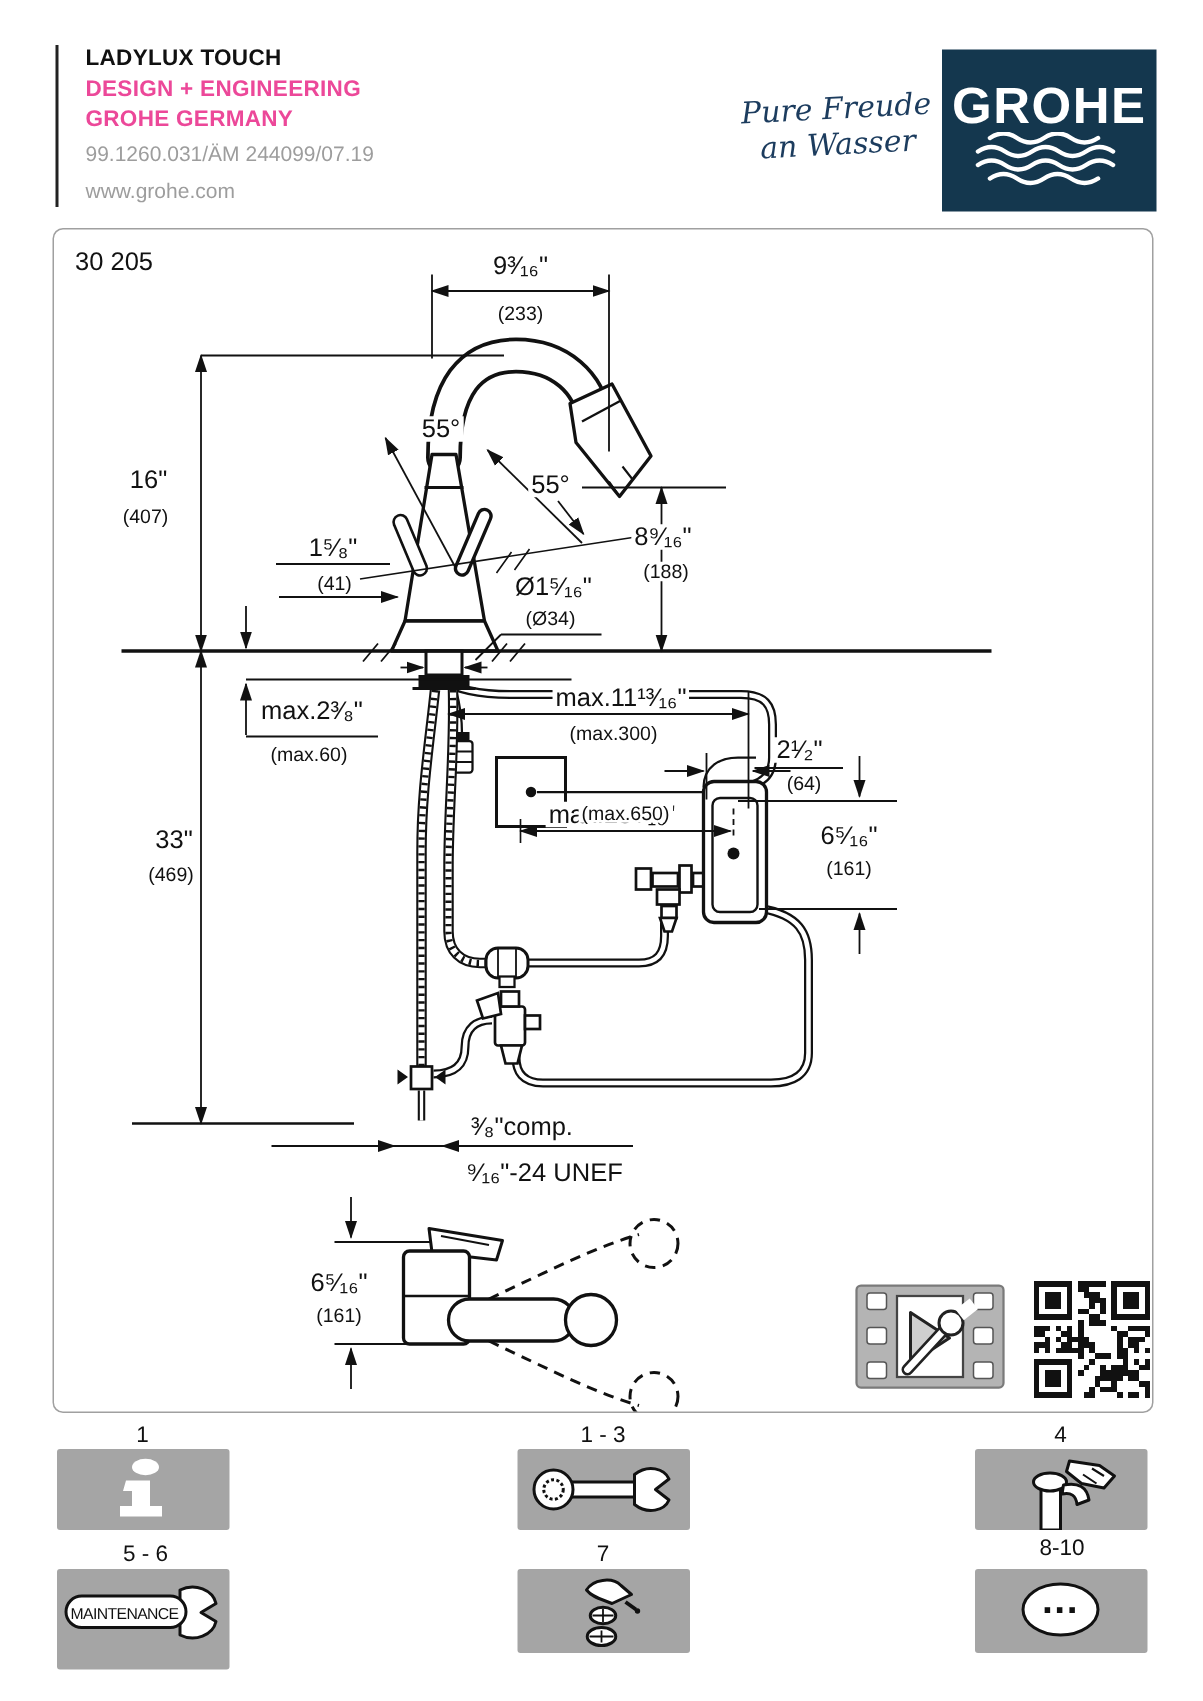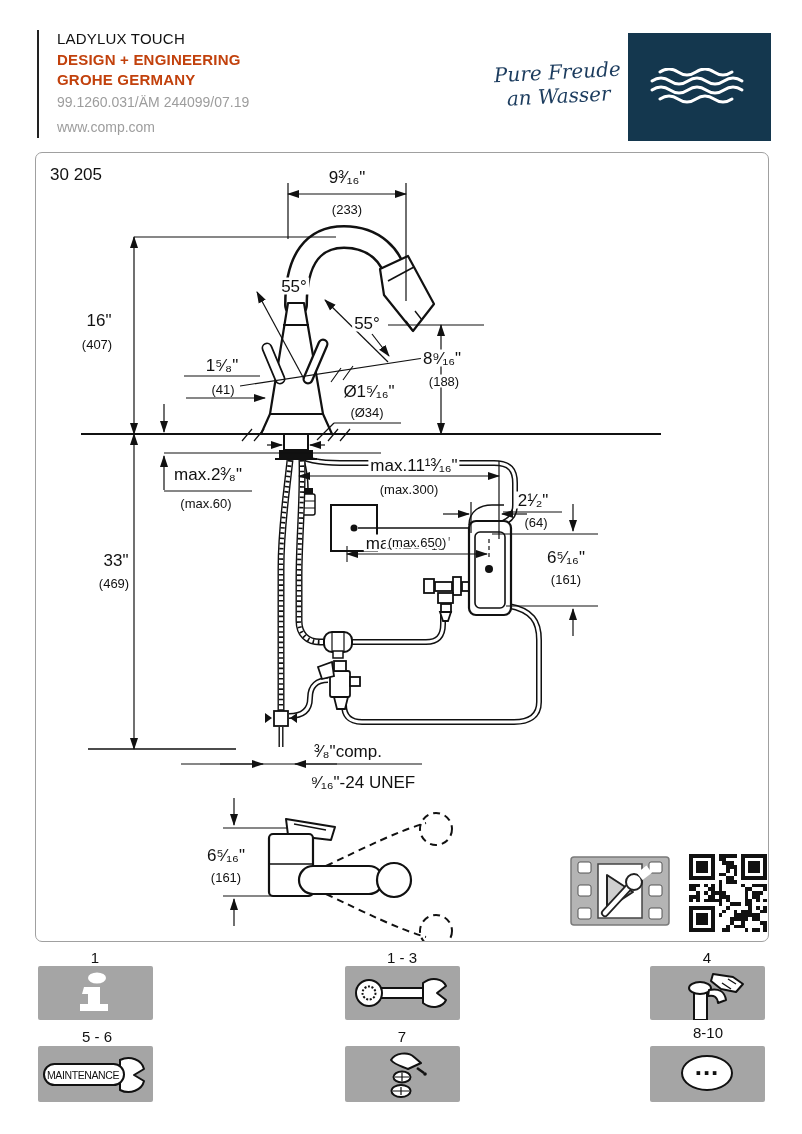--- a/index.html
+++ b/index.html
@@ -1,22 +1,22 @@
 <!DOCTYPE html>
 <html><head>
 <meta charset="utf-8">
 <style>
   html,body{margin:0;padding:0}
   body{width:802px;height:1134px;position:relative;background:#fff;
        font-family:"Liberation Sans","DejaVu Sans",sans-serif;color:#111;overflow:hidden}
   .abs{position:absolute}
   
   .h-rule{left:37px;top:30px;width:2px;height:108px;background:#222}
-  .h-title{left:57px;top:30px;font-size:15px;font-weight:normal;color:#111;letter-spacing:.2px}
-  .h-sub{left:57px;font-size:15px;font-weight:bold;color:#c2410c;letter-spacing:.2px}
+  .h-title{left:57px;top:30px;font-size:15px;font-weight:bold;color:#111;letter-spacing:.2px}
+  .h-sub{left:57px;font-size:15px;font-weight:bold;color:#ec4899;letter-spacing:.2px}
   .h-code{left:57px;top:94px;font-size:14px;color:#9d9d9d}
   .h-web{left:57px;top:119px;font-size:14px;color:#9d9d9d}
   .slogan{left:488px;top:60px;width:140px;text-align:center;
           font-family:"DejaVu Serif","Liberation Serif",serif;font-style:italic;
           font-size:20px;line-height:1.2;color:#1c3c5e;transform:rotate(-3deg)}
   .logo{left:628px;top:33px;width:143px;height:108px;background:#14374e;
         display:flex;flex-direction:column;align-items:center;justify-content:center}
   .logo-text{color:#fff;font-weight:bold;font-size:34px;letter-spacing:1px;line-height:1;margin-top:6px}
   
   .main-box{left:35px;top:152px;width:732px;height:788px;border:1.5px solid #a0a0a0;border-radius:7px}
@@ -29,28 +29,29 @@
   .ic-box{position:absolute;width:115px;background:#a5a5a5;border-radius:2px}
 </style>
 </head>
 <body>
 
 <div class="abs h-rule"></div>
 <div class="abs h-title">LADYLUX TOUCH</div>
 <div class="abs h-sub" style="top:51px">DESIGN + ENGINEERING</div>
 <div class="abs h-sub" style="top:71px">GROHE GERMANY</div>
 <div class="abs h-code">99.1260.031/ÄM 244099/07.19</div>
-<div class="abs h-web">www.comp.com</div>
+<div class="abs h-web">www.grohe.com</div>
 
 <div class="abs slogan">
   <div>Pure Freude</div>
   <div>an Wasser</div>
 </div>
 
 <div class="abs logo">
+  <div class="logo-text">GROHE</div>
   <svg width="104" height="38" viewBox="0 0 104 38">
     <g fill="none" stroke="#fff" stroke-width="3" stroke-linecap="round">
       <path d="M12,4  q9,-6 18,0 t18,0 t18,0 t18,0"></path>
       <path d="M4,13  q9,-6 18,0 t18,0 t18,0 t18,0 t18,0"></path>
       <path d="M4,22  q9,-6 18,0 t18,0 t18,0 t18,0 t18,0"></path>
       <path d="M12,31 q9,-6 18,0 t18,0 t18,0 t18,0"></path>
     </g>
   </svg>
 </div>
 
@@ -329,21 +330,21 @@
       <path d="M44,54 V24 h13 V54 z"></path>
       <ellipse cx="50" cy="22" rx="11" ry="6"></ellipse>
       <path d="M59,24 q15,-3 17,10 l-8,3 q-1,-9 -10,-7 z"></path>
       <path d="M63,8 l20,3 10,7 -7,8 -15,-3 -10,-8 z"></path>
     </g>
     <path d="M78,13 l8,5 M72,17 l9,6" stroke="#111" stroke-width="1.4"></path>
   </svg>
 </div>
 
 <div class="ic-label" style="left:97px;top:1036px">5 - 6</div>
-<div class="ic-box" style="left:38px;top:1046px;height:56px">
+<div class="ic-box" style="left:38px;top:1046px;height:67px">
   <svg width="115" height="56" viewBox="0 0 115 56">
     <path d="M82,14 c10,-5 22,0 24,9 l-10,6 10,6 c-2,9 -14,14 -24,9 z" fill="#fff" stroke="#111" stroke-width="2" stroke-linejoin="round"></path>
     <rect x="6" y="18" width="80" height="21" rx="10.5" fill="#fff" stroke="#111" stroke-width="2"></rect>
     <text x="45" y="33" font-size="10.5" text-anchor="middle" fill="#111" style="letter-spacing:-0.4px">MAINTENANCE</text>
   </svg>
 </div>
 
 <div class="ic-label" style="left:402px;top:1036px">7</div>
 <div class="ic-box" style="left:345px;top:1046px;height:56px">
   <svg width="115" height="56" viewBox="0 0 115 56">

